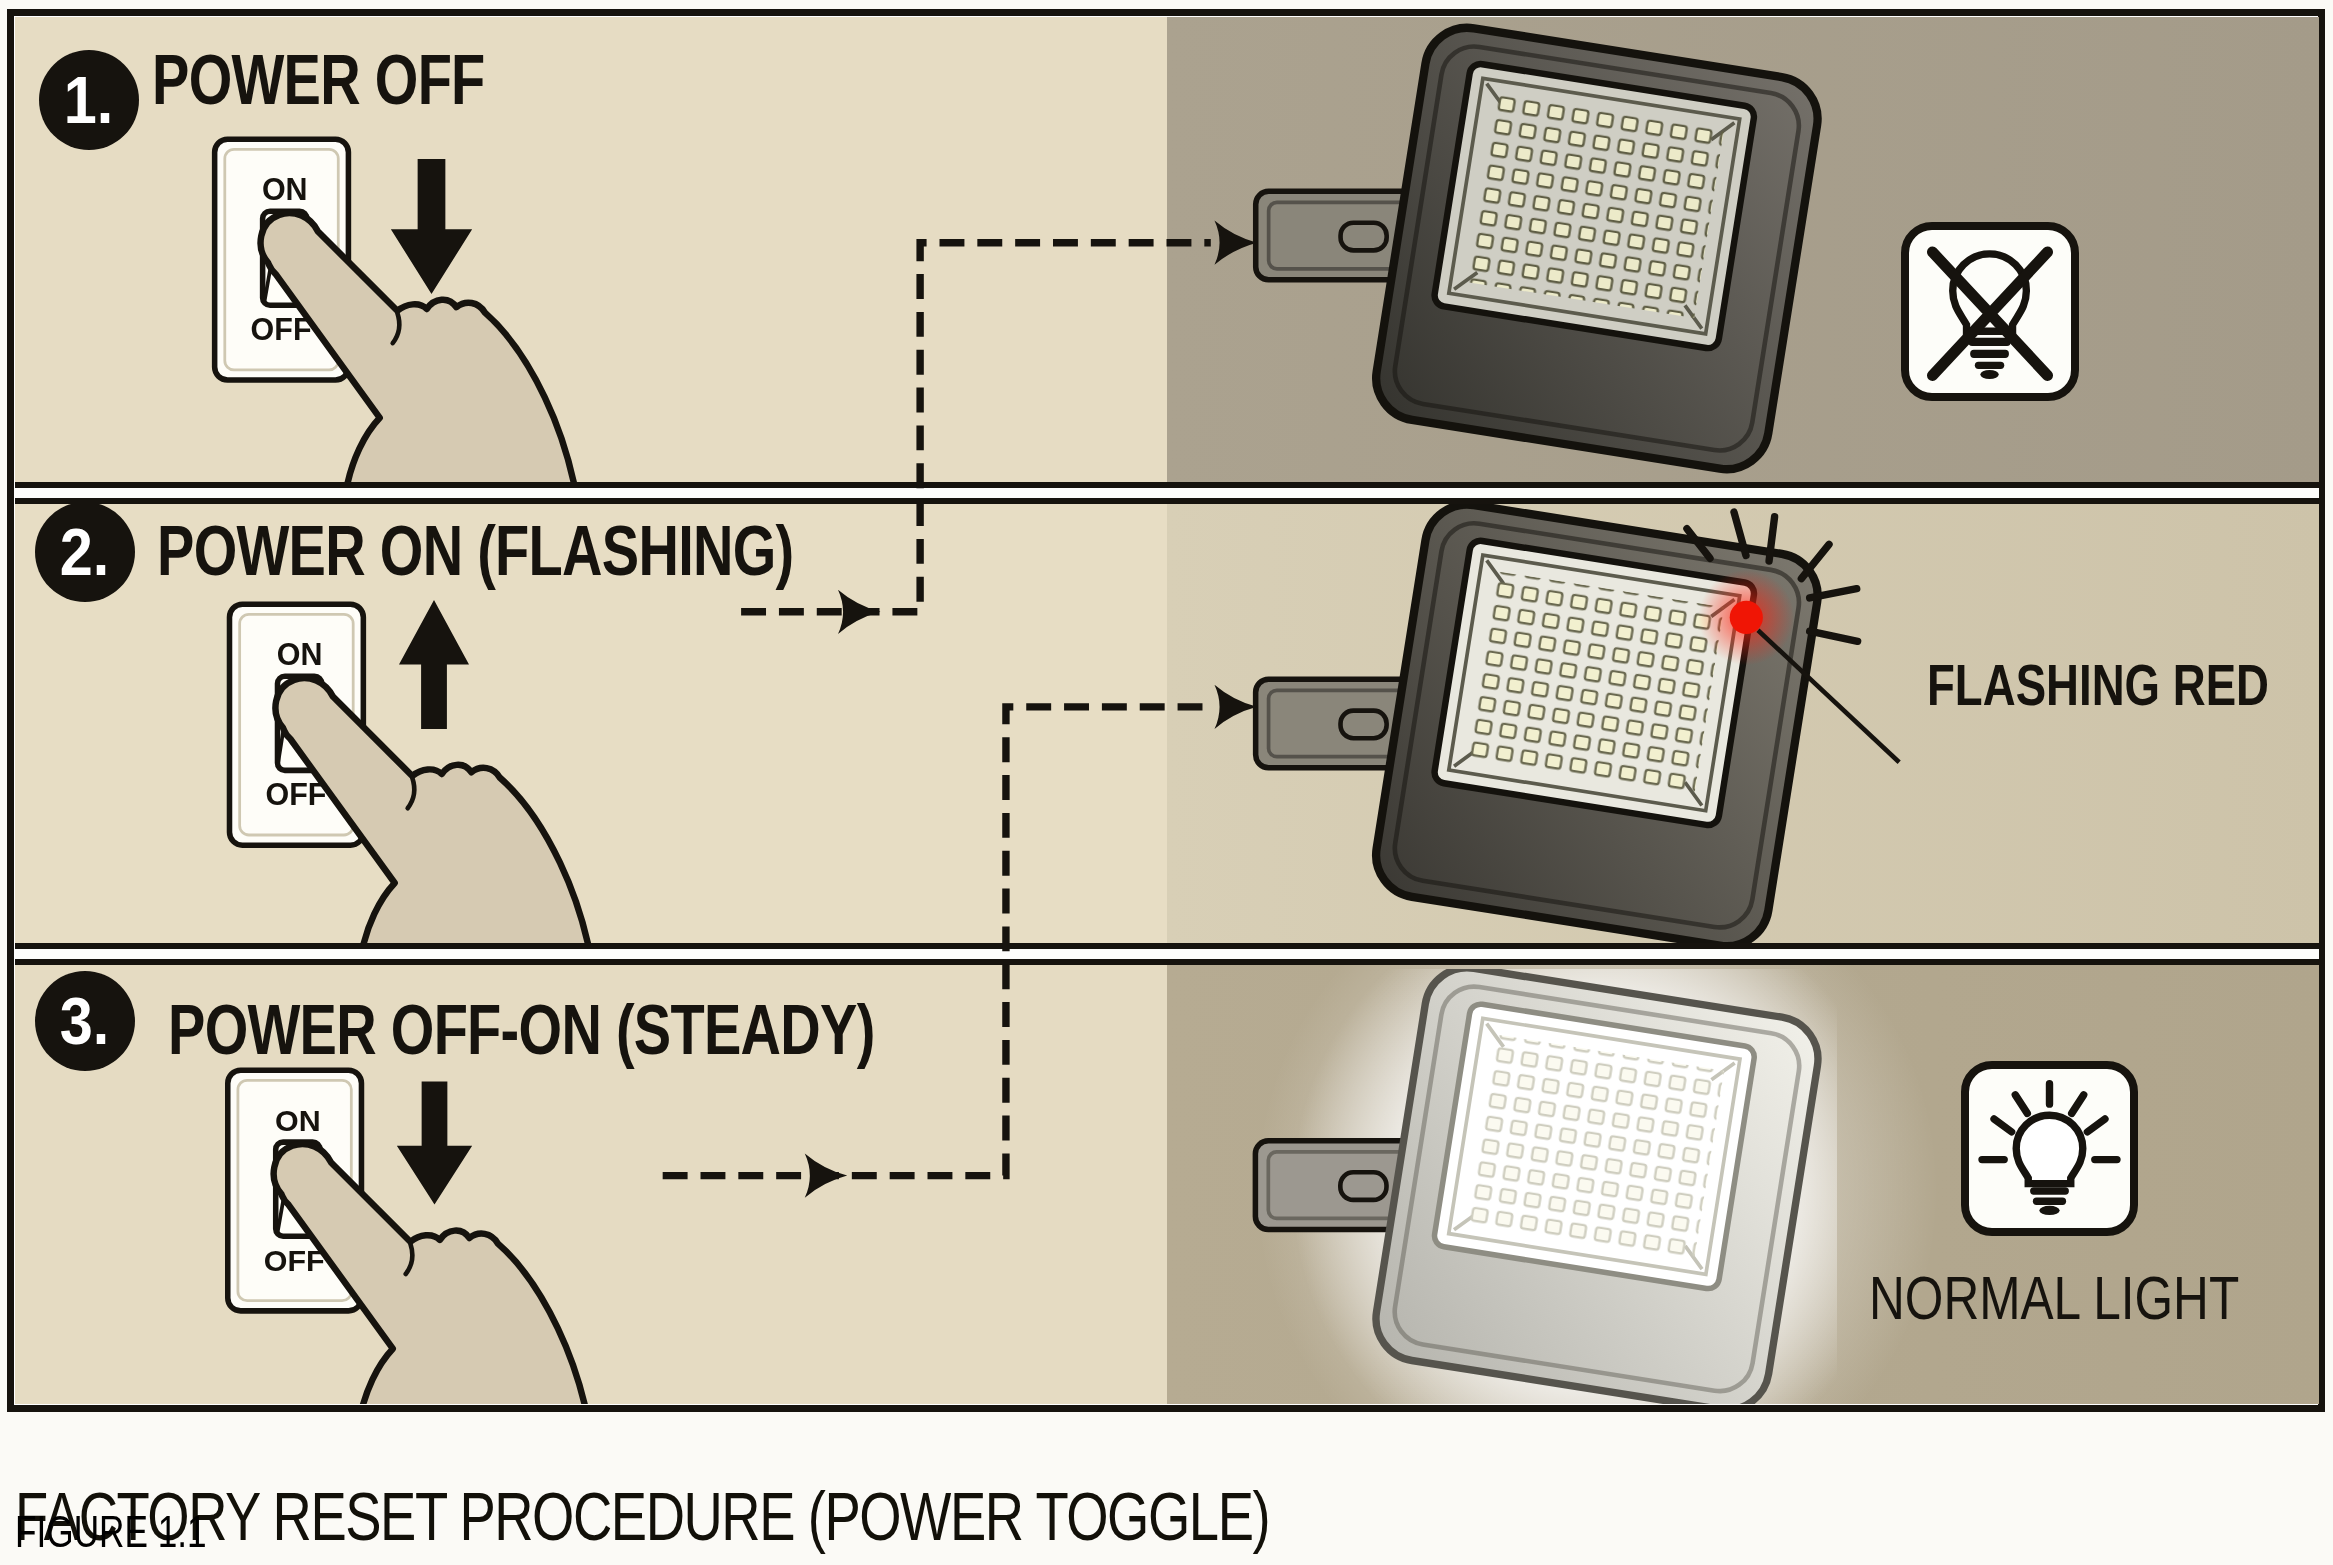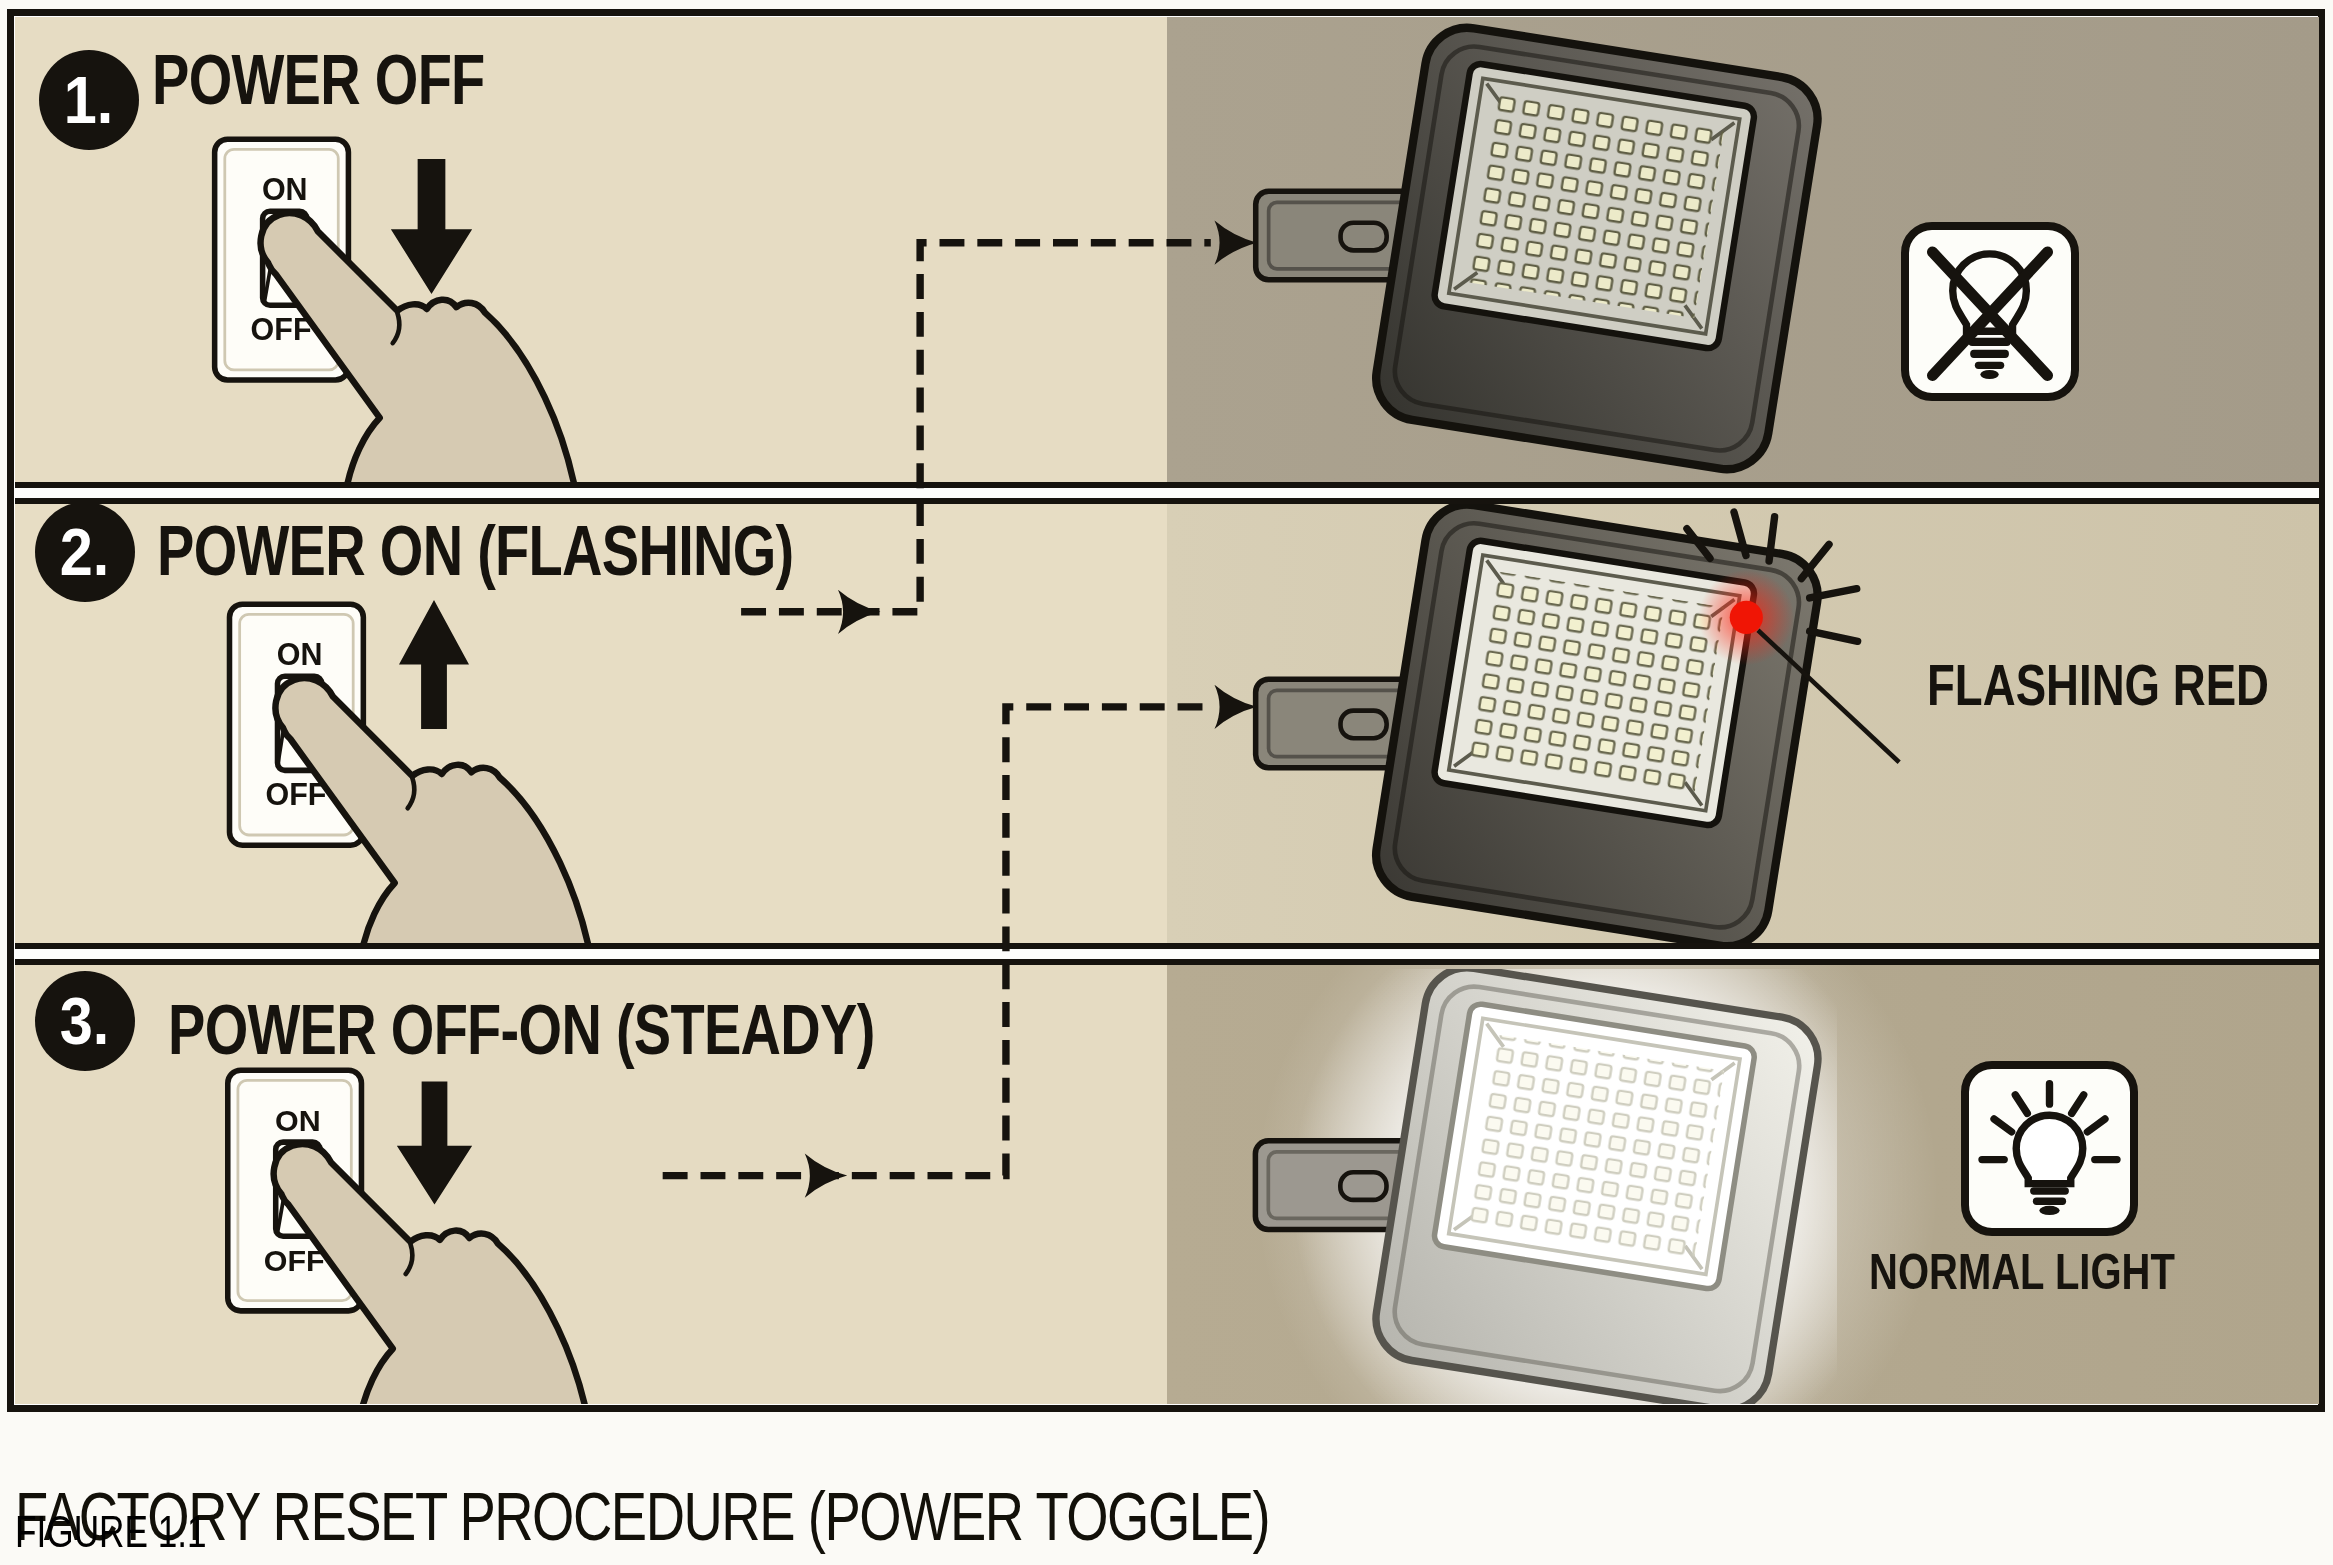--- a/index.html
+++ b/index.html
@@ -13,21 +13,21 @@
   .p2{top:504px;height:439px;background:linear-gradient(90deg,#e7ddc4 0,#e7ddc4 1152px,#d8cfb6 1152px,#cdc3a9 100%);}
   .p3{top:965px;height:439px;
       background:radial-gradient(circle 517px at 1582px 225px,rgba(255,255,255,.82),rgba(255,255,255,0) 66%),
                  linear-gradient(90deg,#e5dbc2 0,#e5dbc2 1152px,#b6ab92 1152px,#b0a58c 100%);}
   .badge{position:absolute;width:100px;height:100px;border-radius:50%;background:#16130e;color:#fff;
          display:flex;align-items:center;justify-content:center;font-weight:bold;font-size:66px;}
   .badge span{display:inline-block;transform:scaleX(.9);}
   .ttl{position:absolute;color:#16130e;font-weight:bold;font-size:70px;line-height:1;letter-spacing:-0.9px;white-space:nowrap;}
   .cnd{display:inline-block;transform:scaleX(.8);transform-origin:0 0;white-space:nowrap;}
   .ann{position:absolute;color:#16130e;font-weight:bold;font-size:57px;line-height:1;white-space:nowrap;}
-  .lbl{position:absolute;color:#16130e;font-weight:bold;font-size:50px;line-height:1;white-space:nowrap;}
+  .lbl{position:absolute;color:#16130e;font-weight:normal;font-size:62px;line-height:1;white-space:nowrap;margin-top:20px;}
   .card{position:absolute;background:#fdfdf9;border:8.3px solid #16130e;border-radius:31px;box-sizing:border-box;}
   .caption-title{position:absolute;left:14.8px;top:1436px;font-size:68px;font-weight:normal;color:#121009;letter-spacing:-1.8px;line-height:1;}
   .caption-fig{position:absolute;left:14.8px;top:1510px;font-size:44px;font-weight:normal;color:#000000;line-height:1;}
   .overlay{position:absolute;left:0;top:0;pointer-events:none;}
   svg{display:block;}
   .flsvg{position:absolute;}
   .swsvg{position:absolute;}
   .arrowsvg{position:absolute;}
 </style>
 </head>

